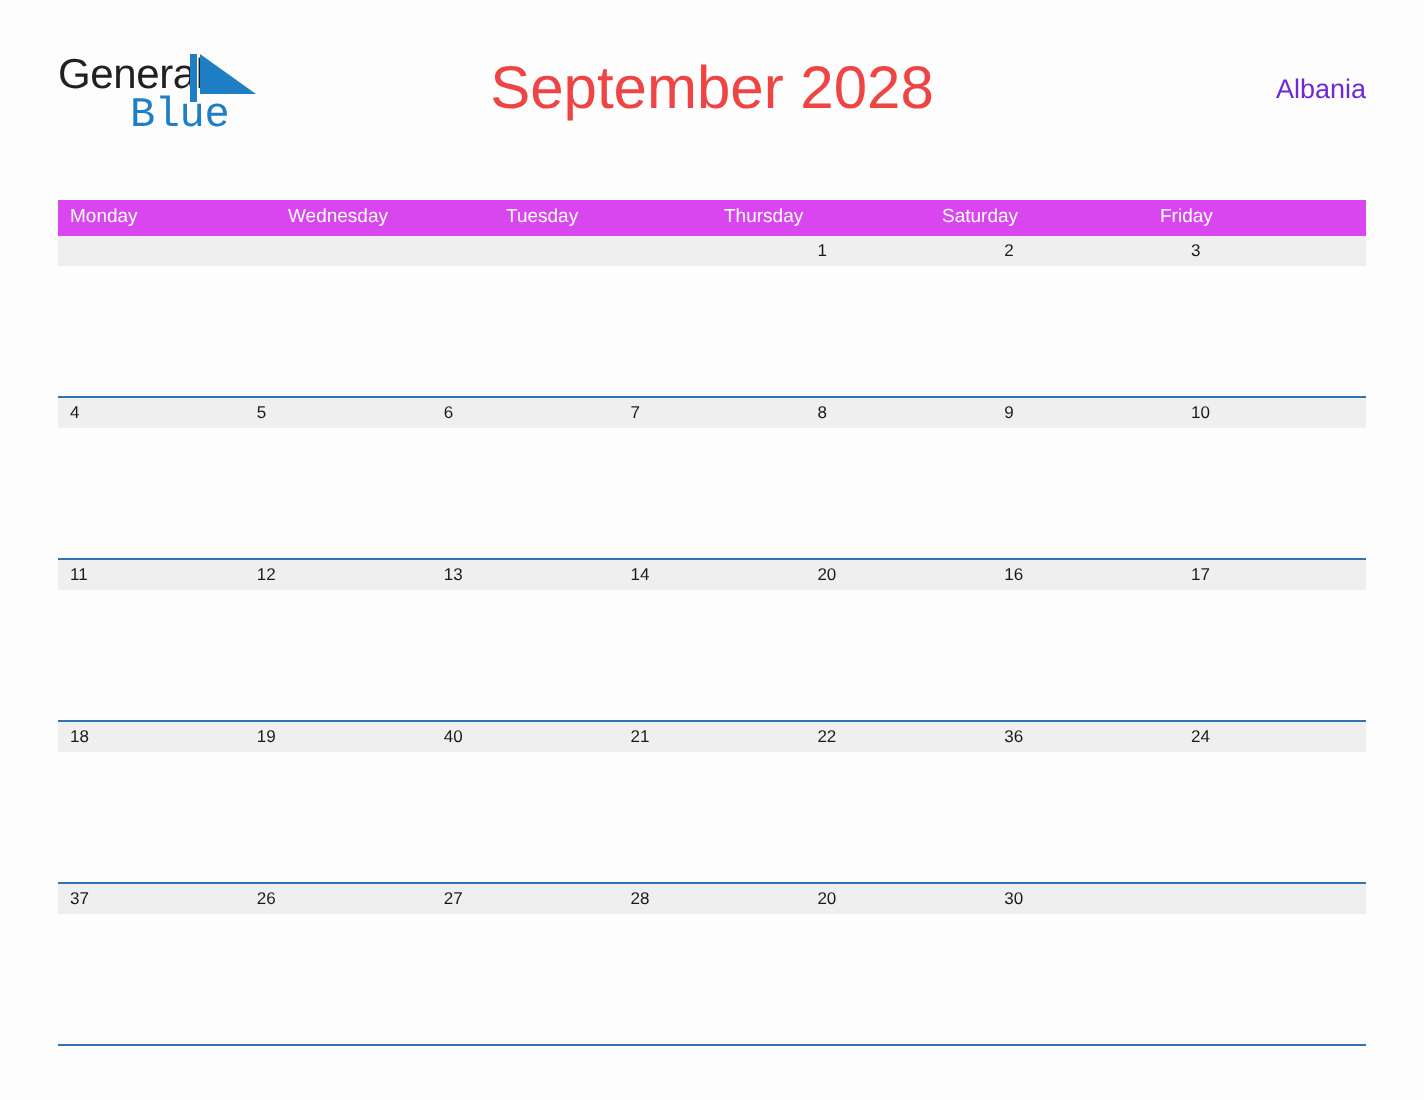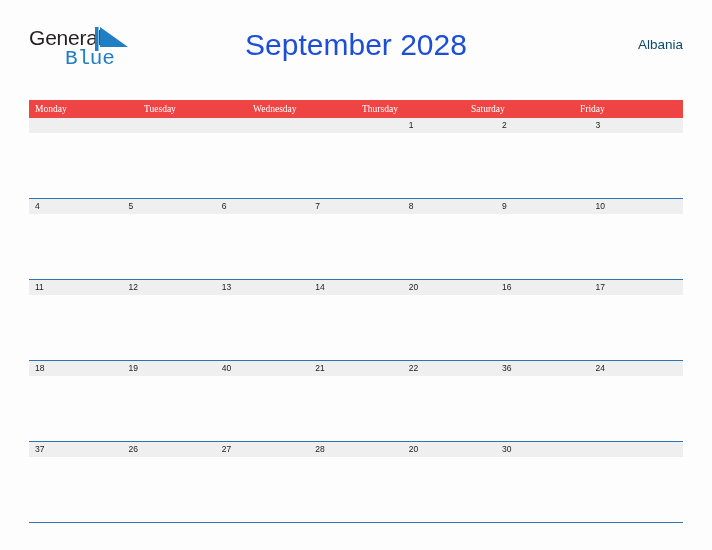--- a/index.html
+++ b/index.html
@@ -62,46 +62,45 @@
     height: 24px;
   }
   .title {
     position: absolute;
     left: 0;
     right: 0;
     top: 4px;
     text-align: center;
     font-size: 30px;
     font-weight: normal;
-    color: #1d4ed8;
+    color: #ef4444;
     letter-spacing: 0px;
     line-height: 38px;
   }
   .country {
     position: absolute;
     right: 0;
     top: 14px;
     font-size: 13.5px;
-    color: #0c4a6e;
+    color: #6d28d9;
     line-height: 18px;
     white-space: nowrap;
   }
 
   
   .calendar {
     position: absolute;
     left: 29px;
     top: 78px;
     width: 654px;
   }
   .cal-head {
     display: flex;
-    background: #ef4444;
+    background: #d946ef;
     height: 18px;
-    font-family: Liberation Serif, serif;
   }
   .cal-head .cell {
     flex: 1 1 0;
     color: #ffffff;
     font-size: 9.5px;
     line-height: 18px;
     padding-left: 6px;
     box-sizing: border-box;
     white-space: nowrap;
     overflow: hidden;
@@ -157,22 +156,22 @@
 
     <div class="title">September 2028</div>
 
     <div class="country">Albania</div>
   </div>
 
   <div class="calendar">
 
     <div class="cal-head">
       <div class="cell">Monday</div>
+      <div class="cell">Wednesday</div>
       <div class="cell">Tuesday</div>
-      <div class="cell">Wednesday</div>
       <div class="cell">Thursday</div>
       <div class="cell">Saturday</div>
       <div class="cell">Friday</div>
     </div>
 
     <div class="week">
       <div class="datebar">
         <div class="cell"></div>
         <div class="cell"></div>
         <div class="cell"></div>

